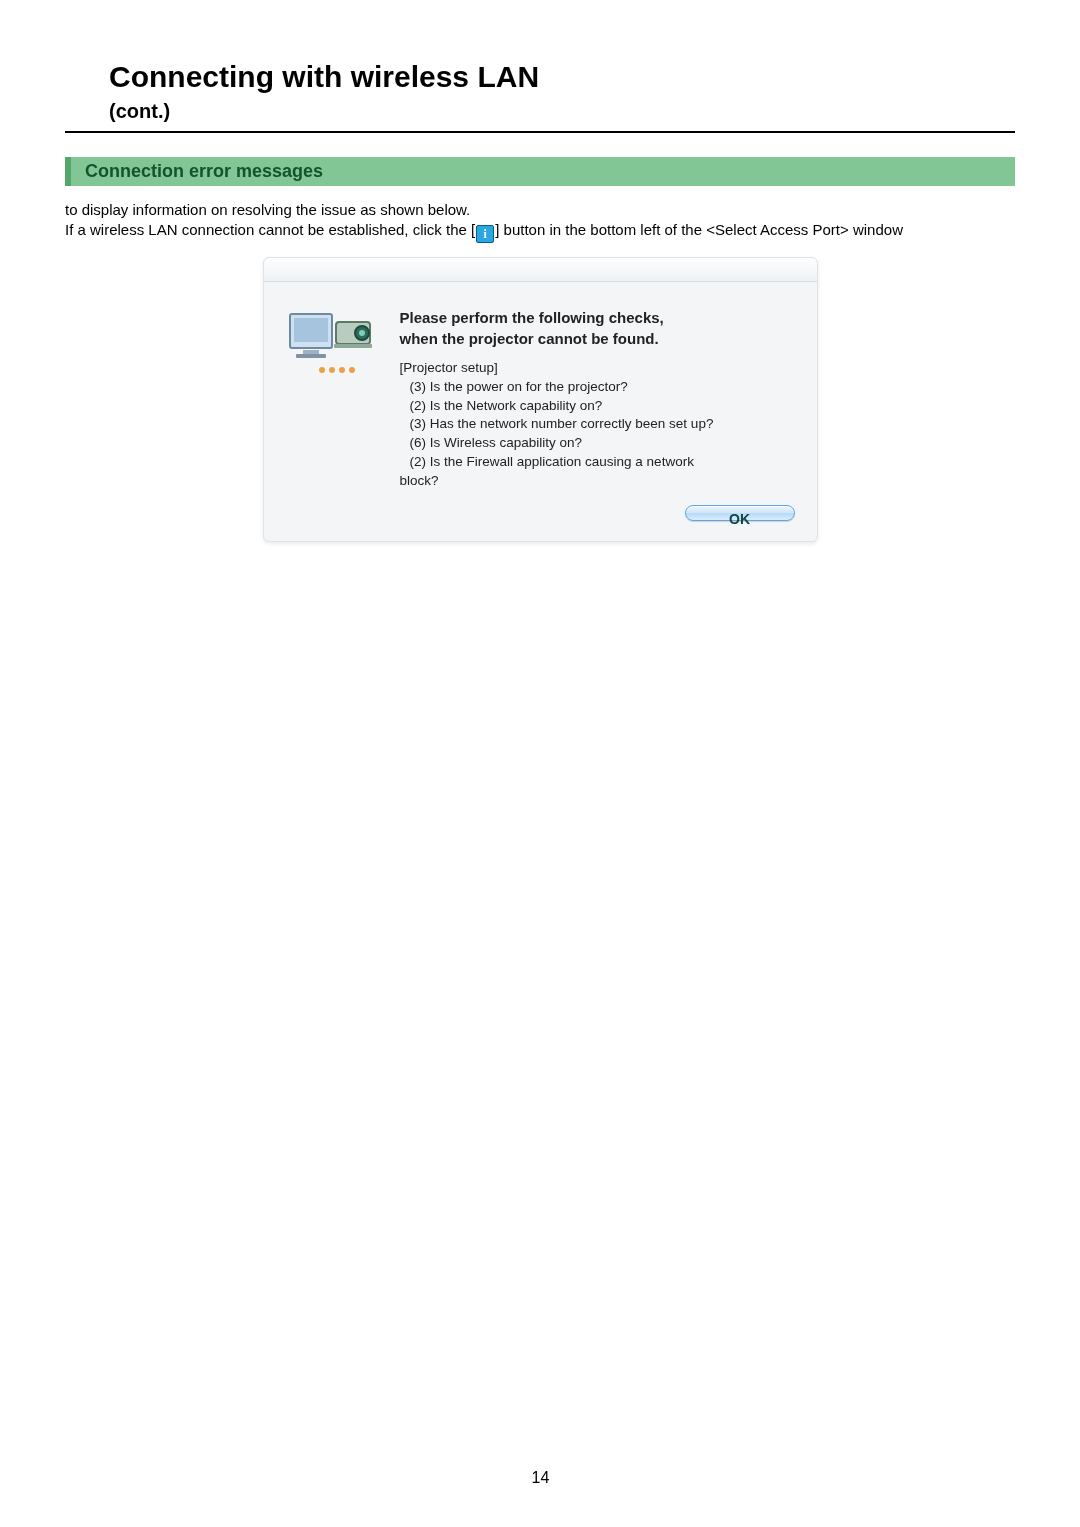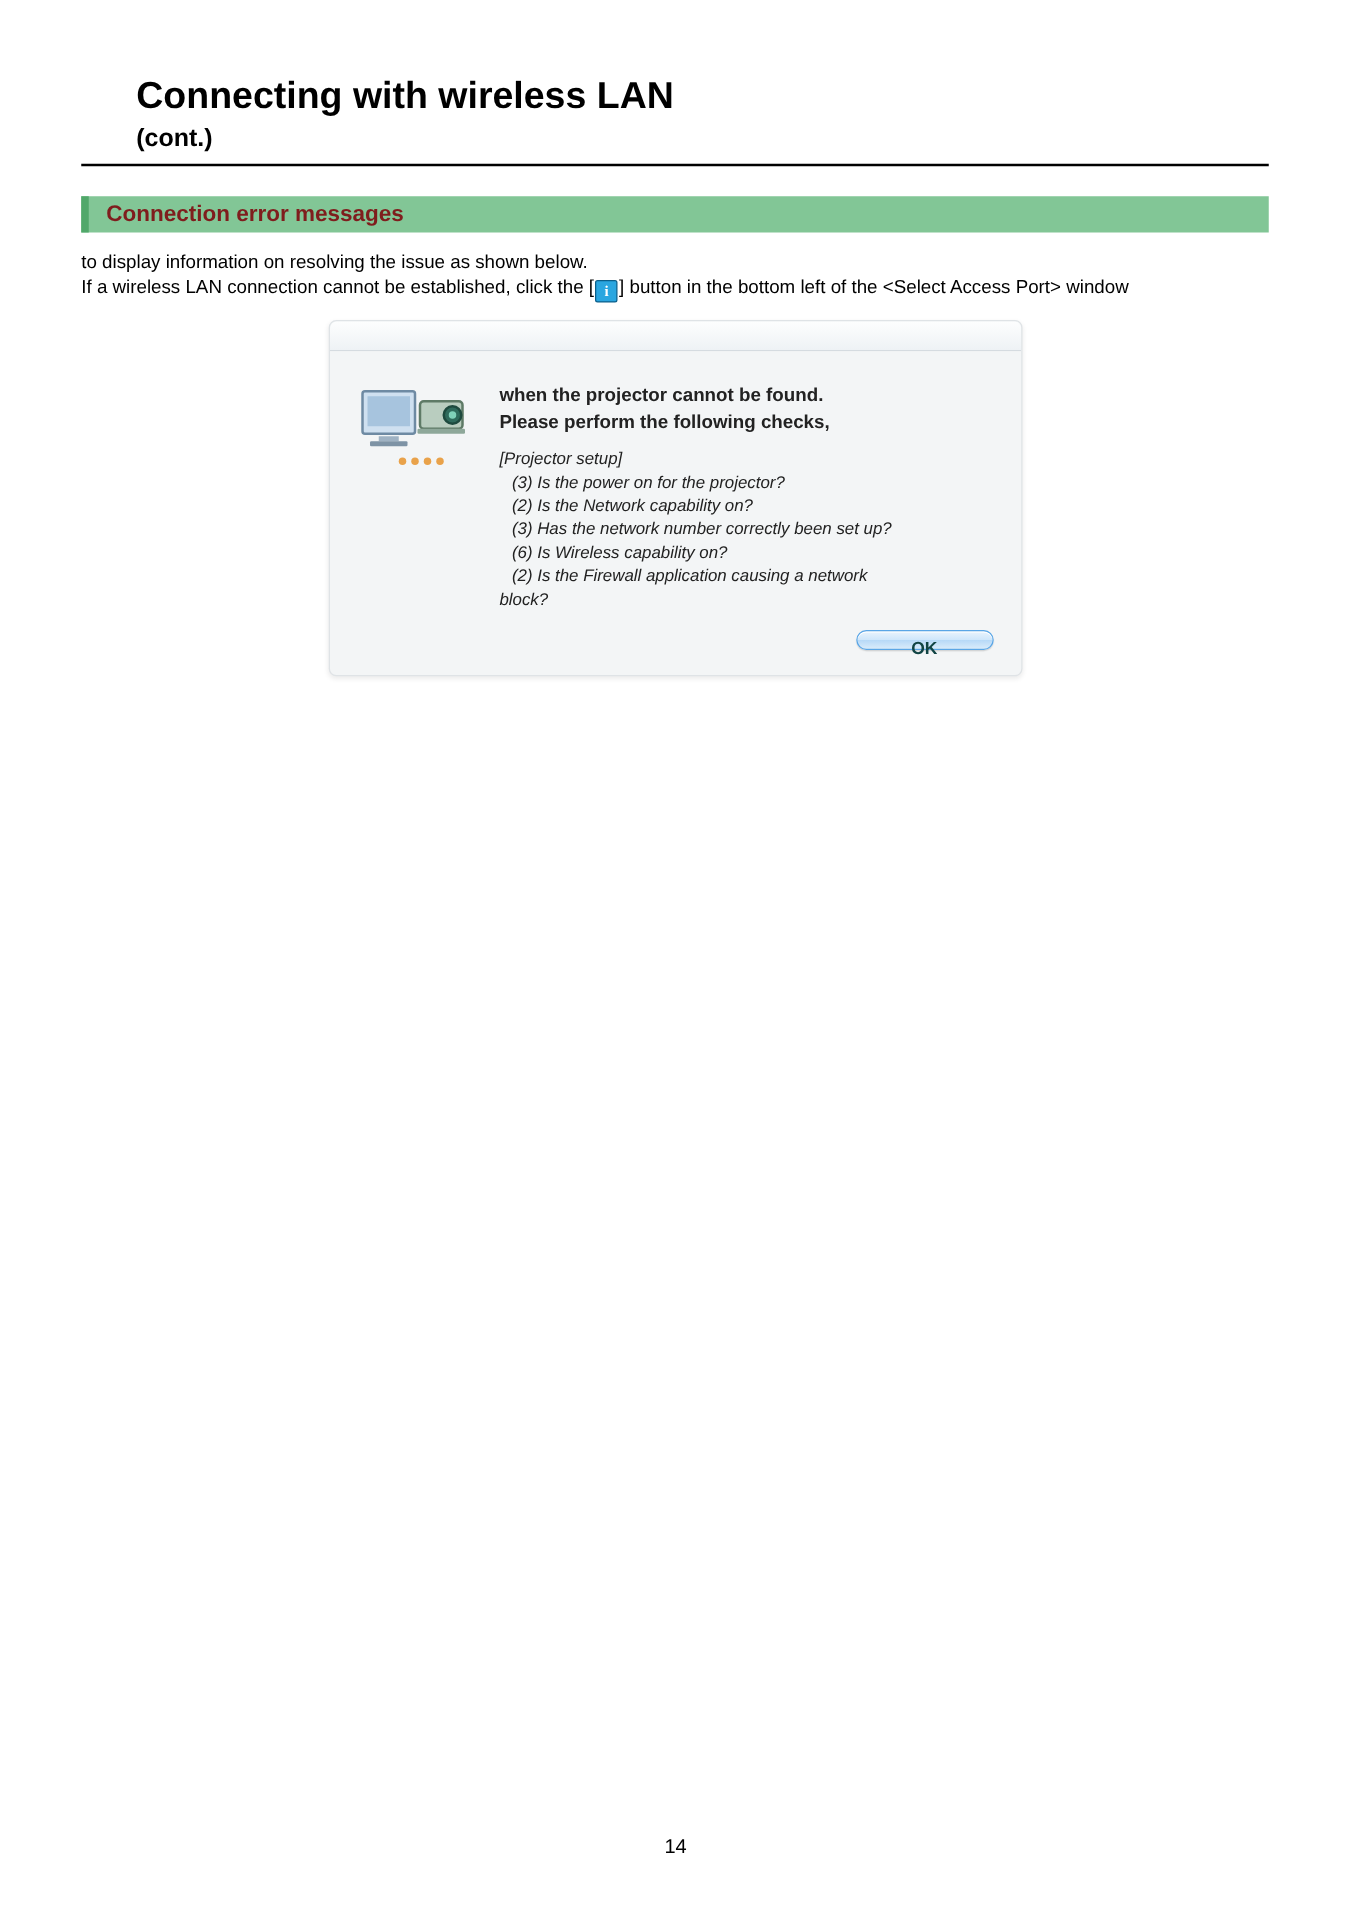--- a/index.html
+++ b/index.html
@@ -1,33 +1,33 @@
 <!DOCTYPE html>
 <html><head>
 <meta charset="utf-8">
 <style>
   * { box-sizing: border-box; margin: 0; padding: 0; }
   html, body { width: 1080px; height: 1527px; background: #fff; font-family: Arial, Helvetica, sans-serif; color: #000; }
   .page { padding: 60px 65px 0 65px; position: relative; height: 100%; }
   .page-title { font-size: 30px; font-weight: bold; display: flex; align-items: baseline; gap: 6px; flex-direction: column; }
   .page-title-sub { font-size: 20px; font-weight: bold; margin-left: 44px; }
   .hr { border: none; border-top: 2px solid #000; margin-top: 8px; margin-bottom: 24px; }
-  .section-bar { background: #82c696; color: #7f1d1d; font-size: 18px; font-weight: bold; padding: 4px 0 4px 14px; border-left: 6px solid #51a86a; margin-bottom: 14px; }
+  .section-bar { background: #82c696; color: #14532d; font-size: 18px; font-weight: bold; padding: 4px 0 4px 14px; border-left: 6px solid #51a86a; margin-bottom: 14px; }
   .intro { font-size: 15px; line-height: 1.35; }
   .intro .line { display: block; }
   .inline-icon { display: inline-flex; align-items: center; justify-content: center; width: 18px; height: 18px; background: #2aa6e0; border: 1px solid #0b5f8a; color: #fff; font-family: Georgia, 'Times New Roman', serif; font-style: normal; font-size: 12px; font-weight: bold; line-height: 1; border-radius: 2px; vertical-align: -3px; margin: 0 1px; }
   .dialog-wrap { display: flex; justify-content: center; margin-top: 14px; }
   .dialog { width: 555px; background: #f3f5f6; border: 1px solid #dfe3e6; border-radius: 6px; box-shadow: 0 2px 4px rgba(0,0,0,0.08); overflow: hidden; }
   .dialog-titlebar { height: 24px; background: linear-gradient(#fdfefe, #eef2f5); border-bottom: 1px solid #d5dbe0; border-radius: 6px 6px 0 0; }
   .dialog-body { padding: 26px 22px 10px 22px; display: flex; gap: 22px; }
   .dialog-icon { width: 92px; flex: 0 0 92px; }
   .dialog-icon svg { width: 92px; height: 82px; }
   .dialog-text { flex: 1; font-family: 'Lucida Grande', 'Segoe UI', Arial, sans-serif; color: #222; }
   .dialog-heading { font-size: 15px; font-weight: bold; line-height: 1.35; margin-bottom: 10px; }
-  .dialog-list { font-size: 13.5px; line-height: 1.4; font-style: italic; }
+  .dialog-list { font-size: 13.5px; line-height: 1.4; }
   .dialog-list .grp { margin-top: 0; }
   .dialog-list .item { padding-left: 10px; }
   .dialog-footer { padding: 4px 22px 20px 22px; display: flex; justify-content: flex-end; }
   .ok-btn { min-width: 110px; height: 16px; border-radius: 14px; border: 1px solid #5aa6e6; background: linear-gradient(#eaf4fd, #cfe7fb 48%, #b7d9f7 52%, #d9ecfb); color: #144; font-size: 14px; font-weight: bold; text-align: center; line-height: 26px; box-shadow: inset 0 1px 0 #fff, 0 1px 1px rgba(0,0,0,0.15); cursor: pointer; }
   .page-number { position: absolute; bottom: 40px; left: 1px; right: 0; text-align: center; font-size: 16px; }
 </style>
 </head>
 <body>
 
 <div class="page">
@@ -65,22 +65,22 @@
             <rect x="48" y="36" width="38" height="4" rx="1" fill="#8ea89a"></rect>
 
             <circle cx="36" cy="62" r="3" fill="#e9a24a"></circle>
             <circle cx="46" cy="62" r="3" fill="#e9a24a"></circle>
             <circle cx="56" cy="62" r="3" fill="#e9a24a"></circle>
             <circle cx="66" cy="62" r="3" fill="#e9a24a"></circle>
           </svg>
         </div>
         <div class="dialog-text">
           <div class="dialog-heading">
+            <div>Please perform the following checks,</div>
             <div>when the projector cannot  be found.</div>
-            <div>Please perform the following checks,</div>
           </div>
           <div class="dialog-list">
             <div class="grp">[Projector setup]</div>
             <div class="item">(3) Is the power on for the projector?</div>
             <div class="item">(2) Is the Network capability on?</div>
             <div class="item">(3) Has the network number correctly been set up?</div>
             <div class="item">(6) Is Wireless capability on?</div>
             <div class="item">(2) Is the Firewall application causing a network</div>
             <div class="grp">block?</div>
           </div>

